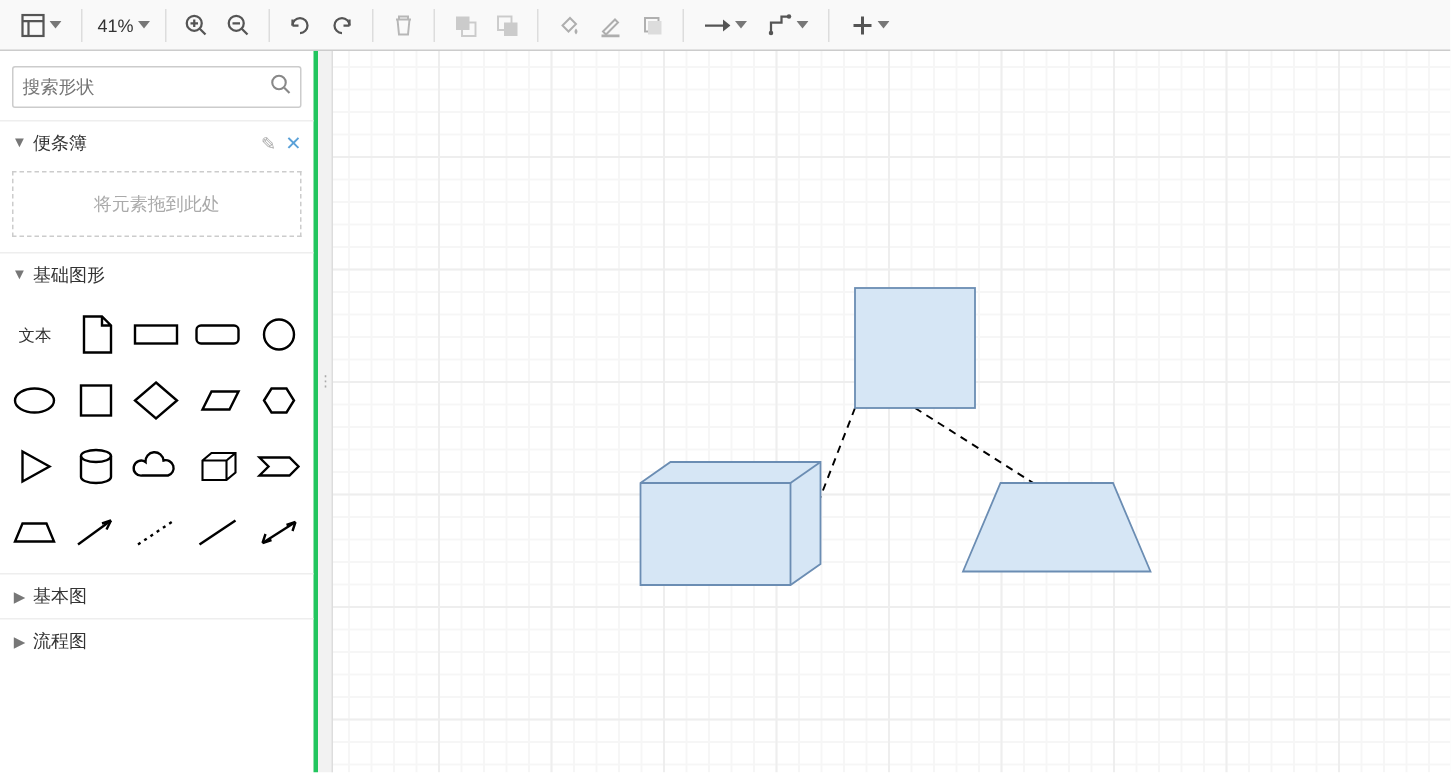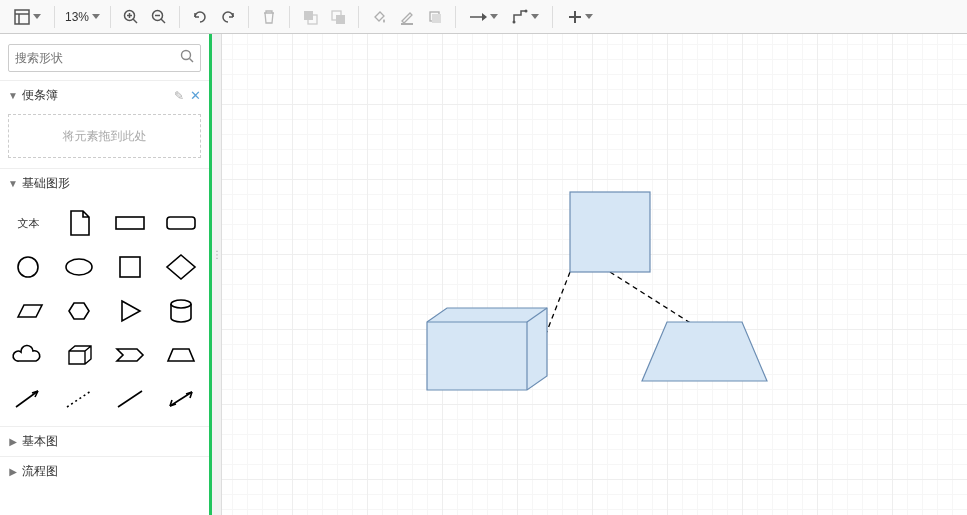--- a/index.html
+++ b/index.html
@@ -29,21 +29,21 @@
 
   
   .panel-header { height: 30px; display:flex; align-items:center; padding: 0 8px; font-size:12px; color:#333; border-top:1px solid #eee; cursor:pointer; }
   .panel-header .arrow { width:10px; text-align:center; color:#777; margin-right:4px; font-size:10px; }
   .panel-header .spacer { flex:1; }
   .panel-header .edit { color:#aaa; font-size:12px; margin-right:6px; }
   .panel-header .close { color:#5aa1d8; font-size:13px; cursor:pointer;}
   .scratch-drop { margin: 4px 8px 10px; border:1px dashed #ccc; height: 44px; display:flex; align-items:center; justify-content:center; font-size:12px; color:#aaa; }
 
   
-  .shapes { padding: 6px 4px 8px; display:grid; grid-template-columns: repeat(4, 1fr); gap: 6px 2px; }
+  .shapes { padding: 6px 4px 8px; display:grid; grid-template-columns: repeat(5, 1fr); gap: 6px 2px; }
   .shape { height: 38px; display:flex; align-items:center; justify-content:center; cursor:pointer; }
   .shape svg { width: 36px; height: 28px; }
   .shape.text { font-size:11px; color:#333; }
 
   
   .canvas-bg {
     position:absolute; inset:0;
     background-color:#fff;
     background-image:
       linear-gradient(#eee 1px, transparent 1px),
@@ -68,21 +68,21 @@
           <line x1="5" y1="5" x2="5" y2="15" stroke="#555" stroke-width="1.5"></line>
         </svg>
       <svg class="drop-arrow" width="8" height="6">
           <path d="M0 0 L8 0 L4 5 Z" fill="#777"></path>
         </svg>
     </div>
   </div>
   <div class="tool-sep"></div>
   <div class="tool-group">
     <div class="zoom">
-      <span>13%</span>
+      <span>41%</span>
       <svg class="drop-arrow" width="8" height="6">
           <path d="M0 0 L8 0 L4 5 Z" fill="#777"></path>
         </svg>
     </div>
   </div>
   <div class="tool-sep"></div>
   <div class="tool-group">
     <div class="tool-btn">
       <svg width="16" height="16" viewBox="0 0 16 16">
           <circle cx="6.5" cy="6.5" r="5" fill="none" stroke="#555" stroke-width="1.5"></circle>

